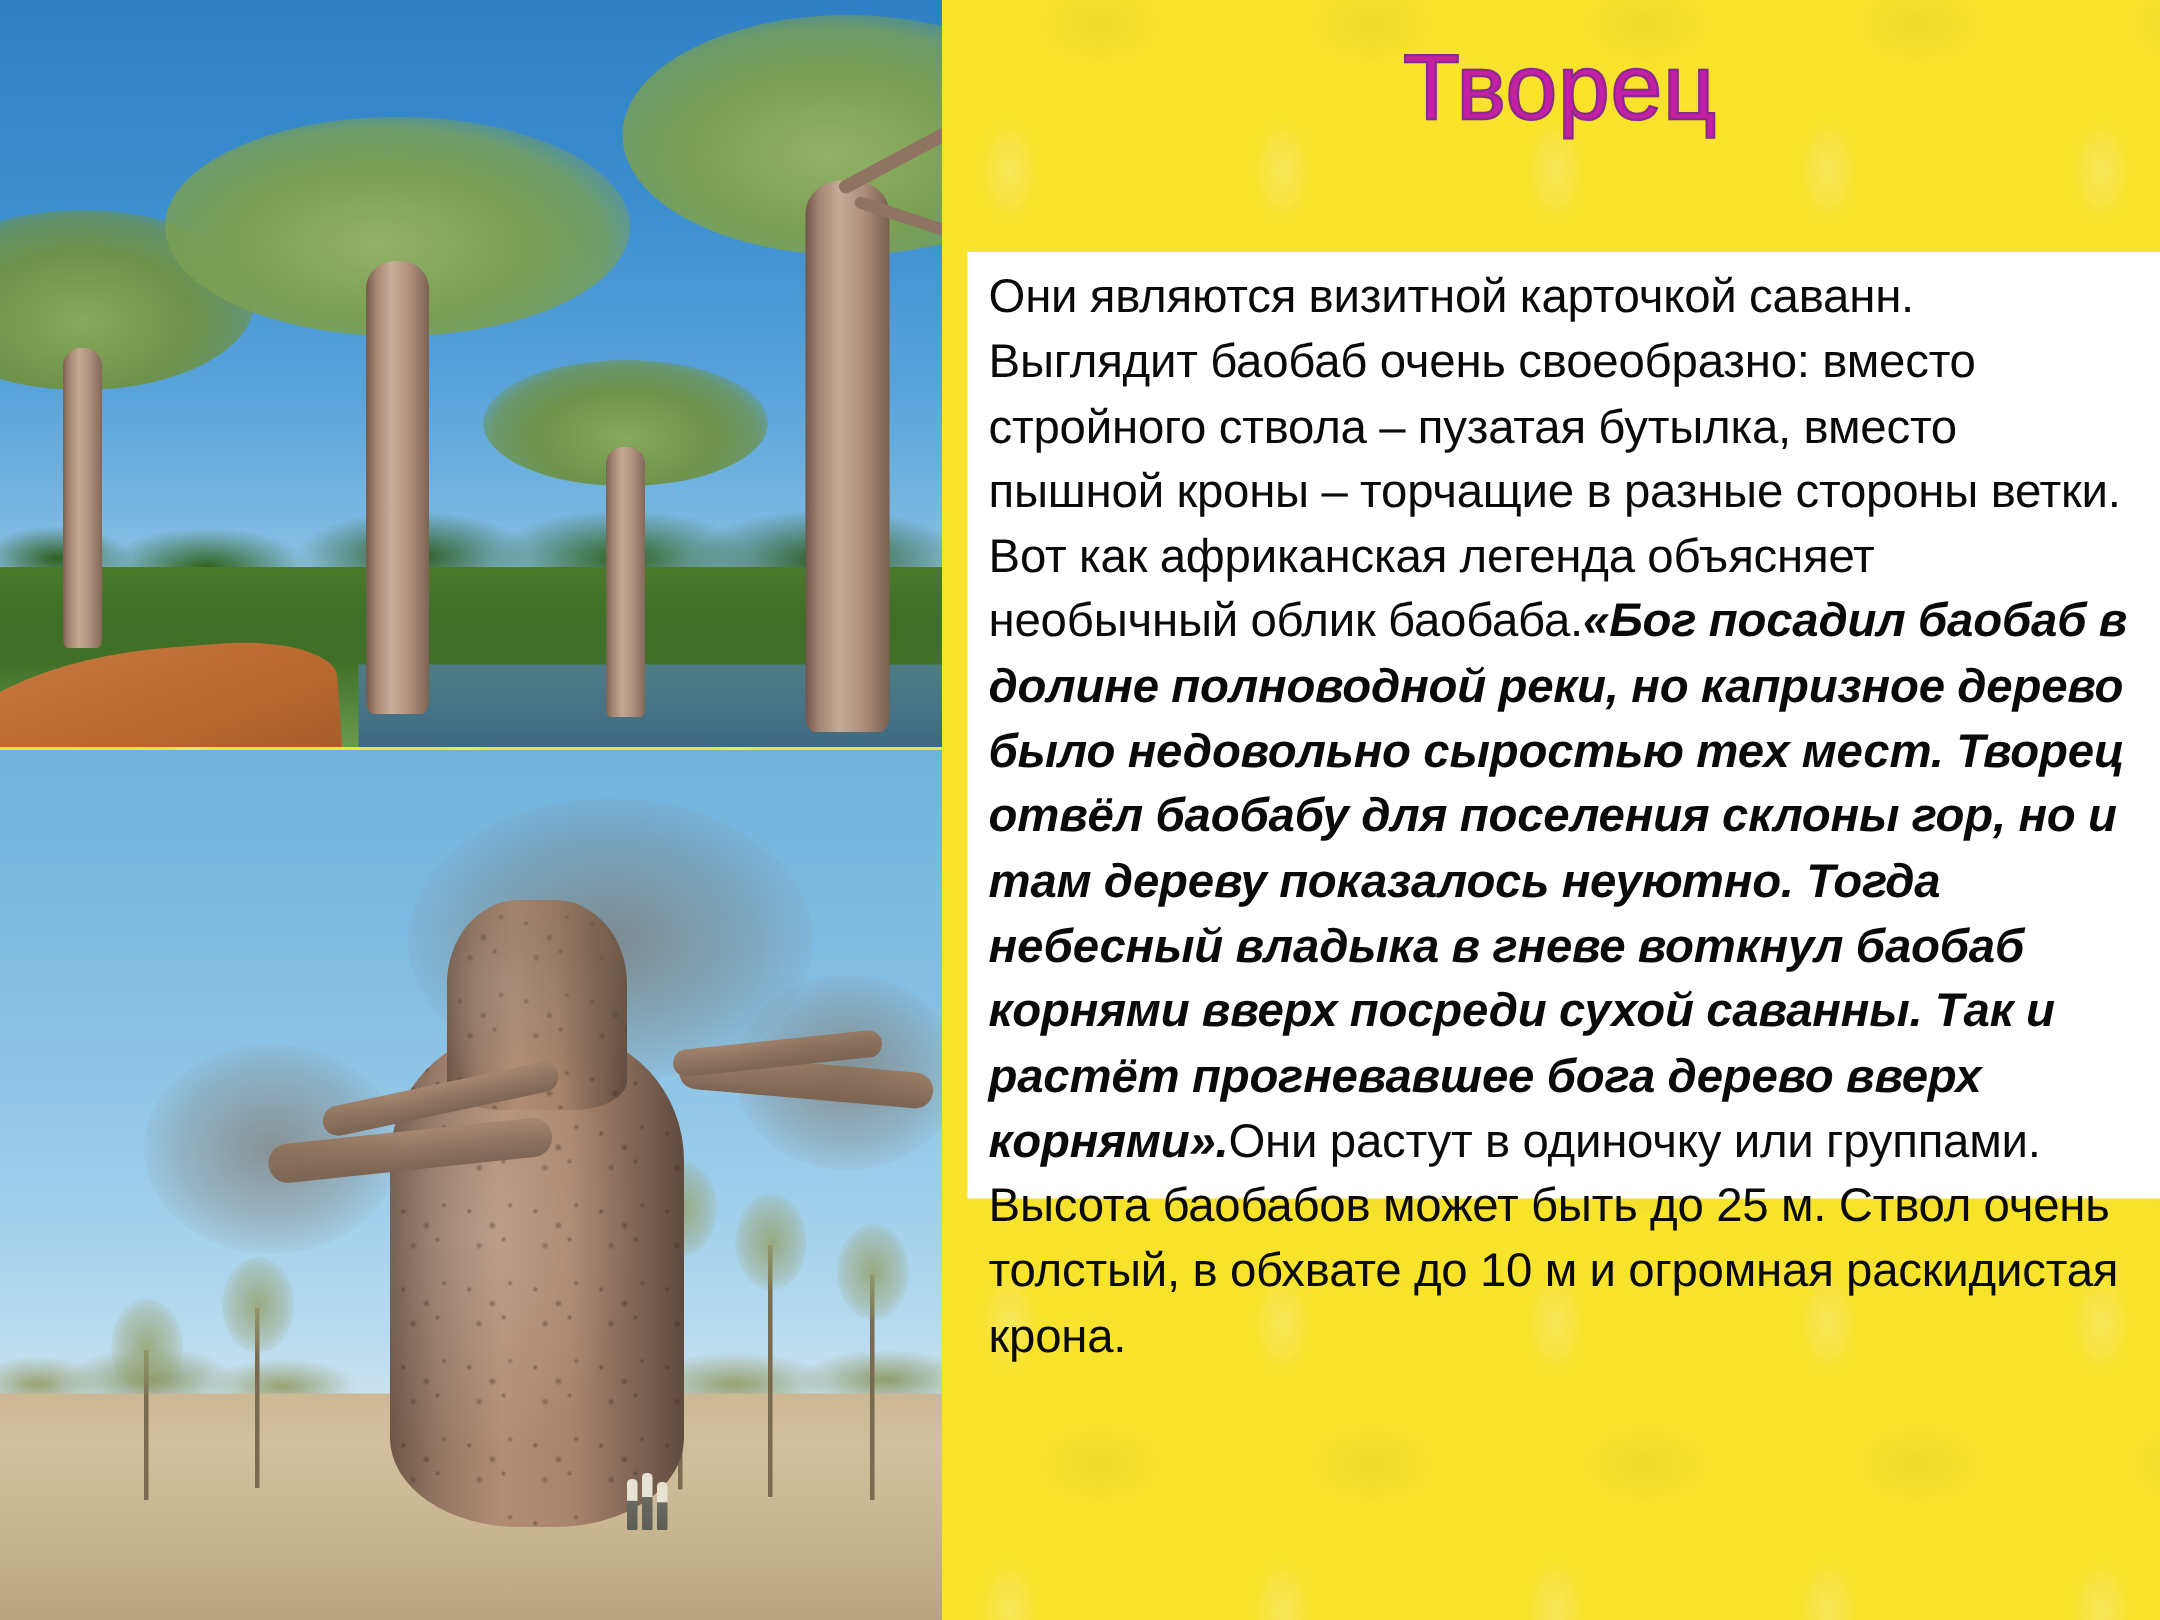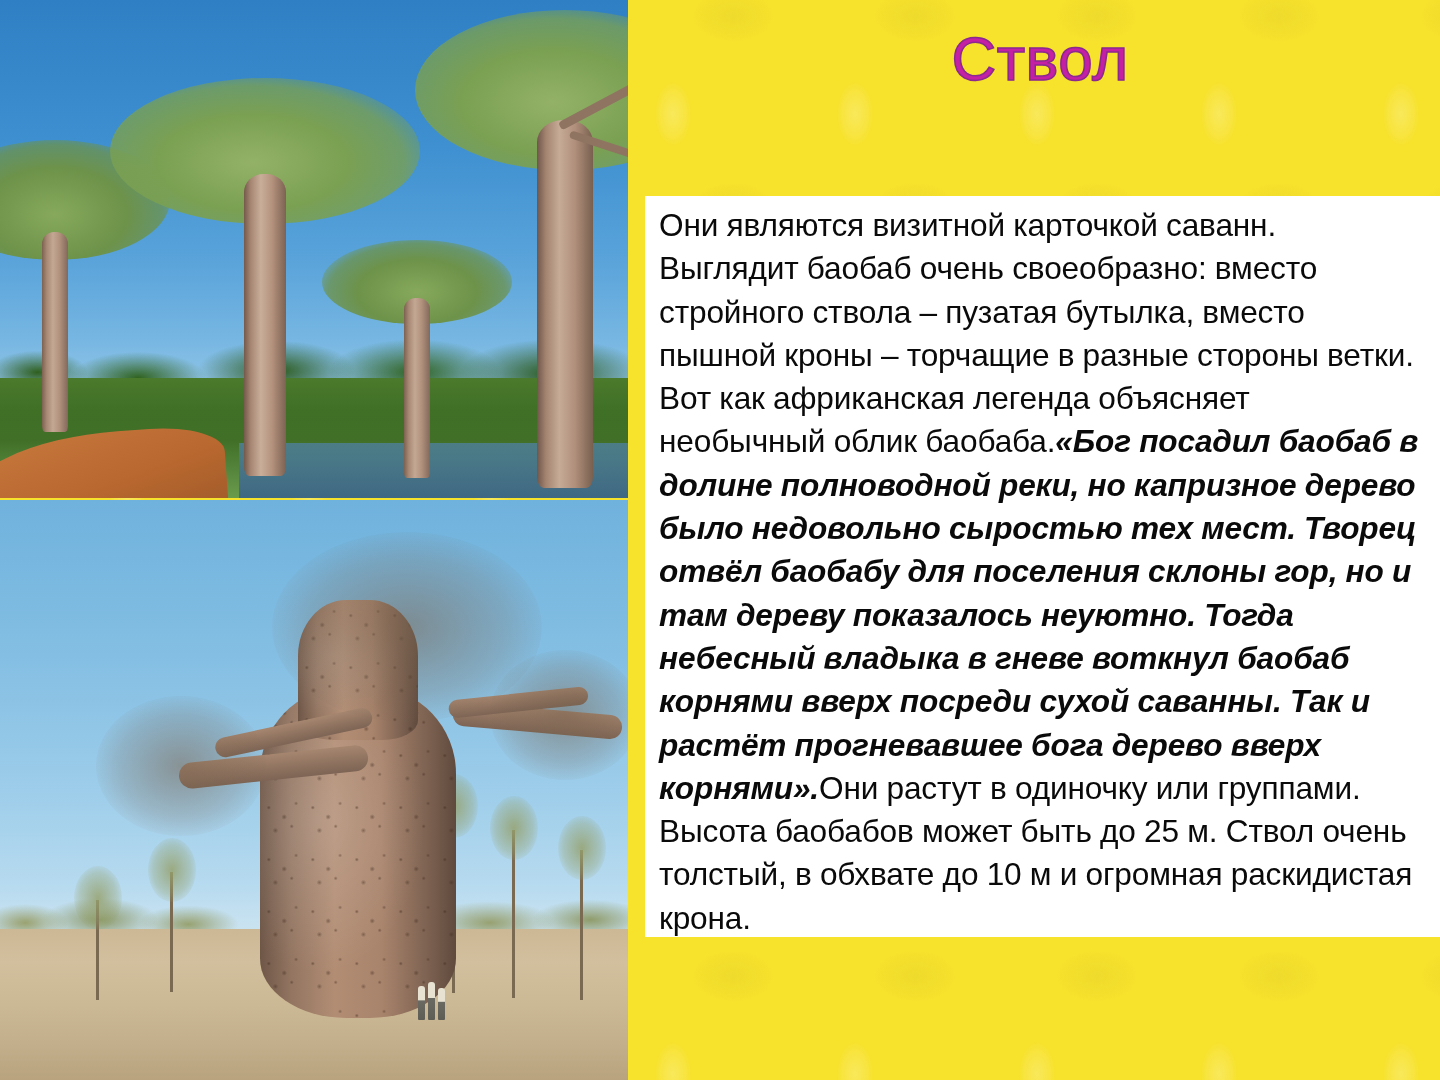--- a/index.html
+++ b/index.html
@@ -232,23 +232,23 @@
     color: #C51FA4;
     letter-spacing: 0.5px;
     -webkit-text-stroke: 1.5px #8A2A8F;
     text-shadow: 0 0 1px #8A2A8F;
     white-space: nowrap;
   }
 
   .textbox {
     position: absolute;
     left: 645px;
-    top: 196px;
+    top: 168px;
     width: 795px;
-    height: 741px;
+    height: 631px;
     background: #FFFFFF;
     padding: 8px 18px 10px 14px;
   }
 
   .body-text {
     margin: 0;
     color: #0a0a0a;
     font-size: 31.6px;
     line-height: 43.3px;
     letter-spacing: -0.15px;
@@ -324,19 +324,19 @@
         <div class="bt-twigs" style="left:96px; top:196px; width:170px; height:140px;"></div>
         <div class="bt-twigs" style="left:490px; top:150px; width:150px; height:130px;"></div>
 
         <div class="bt-person" style="left:418px; top:486px; height:34px;"></div>
         <div class="bt-person" style="left:428px; top:482px; height:38px;"></div>
         <div class="bt-person" style="left:438px; top:488px; height:32px;"></div>
       </div>
     </div>
   </div>
 
-  <div class="title">Ствол</div>
+  <div class="title">Творец</div>
 
   <div class="textbox">
     <p class="body-text"><span class="plain">Они являются визитной карточкой саванн. Выглядит баобаб очень своеобразно: вместо стройного ствола – пузатая бутылка, вместо пышной кроны – торчащие в разные стороны ветки. Вот как африканская легенда объясняет необычный облик баобаба.</span><span class="legend">«Бог посадил баобаб в долине полноводной реки, но капризное дерево было недовольно сыростью тех мест. Творец отвёл баобабу для поселения склоны гор, но и там дереву показалось неуютно. Тогда небесный владыка в гневе воткнул баобаб корнями вверх посреди сухой саванны. Так и растёт прогневавшее бога дерево вверх корнями».</span><span class="plain">Они растут в одиночку или группами. Высота баобабов может быть до 25 м. Ствол очень толстый, в обхвате до 10 м и огромная раскидистая крона.</span></p>
   </div>
 
 </div>
 
 </body></html>

